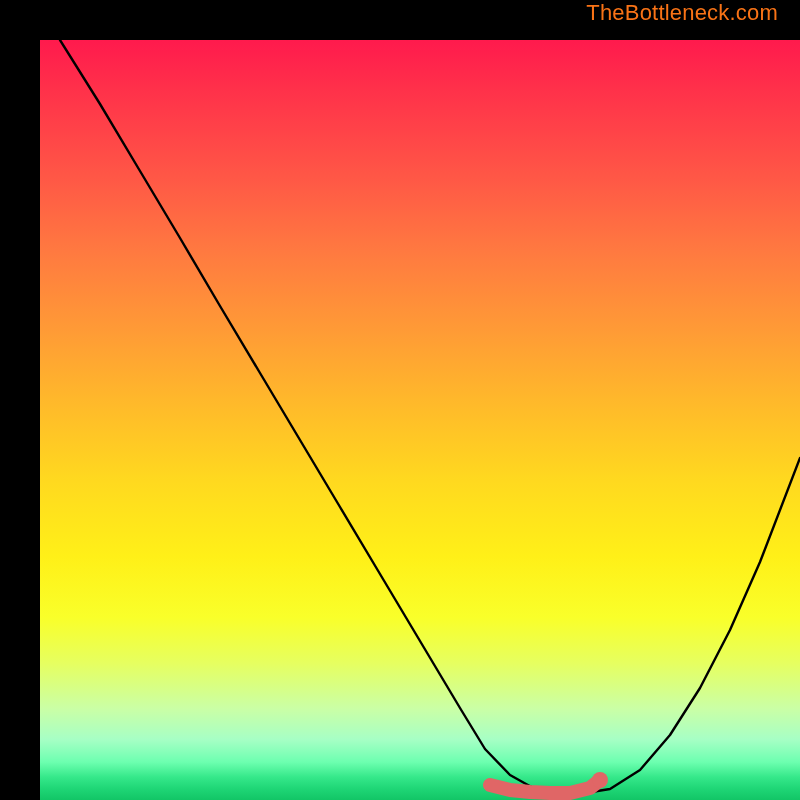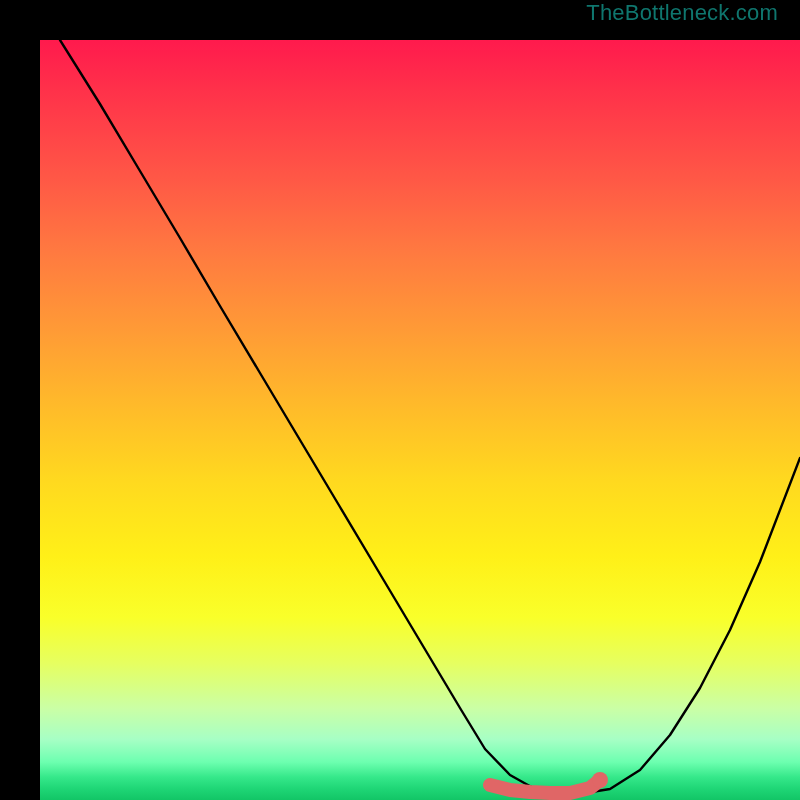--- a/index.html
+++ b/index.html
@@ -47,21 +47,21 @@
       #6dffb0 95%,
       #35e88a 97%,
       #1fd676 98.5%,
       #12c566 100%
     );
   }
   .watermark {
     position: absolute;
     top: 0;
     right: 22px;
-    color: #0f766e;
+    color: #f97316;
     font-size: 22px;
     font-weight: 500;
     letter-spacing: 0.2px;
     z-index: 5;
     user-select: none;
   }
   svg.curve {
     position: absolute;
     inset: 0;
     z-index: 3;

